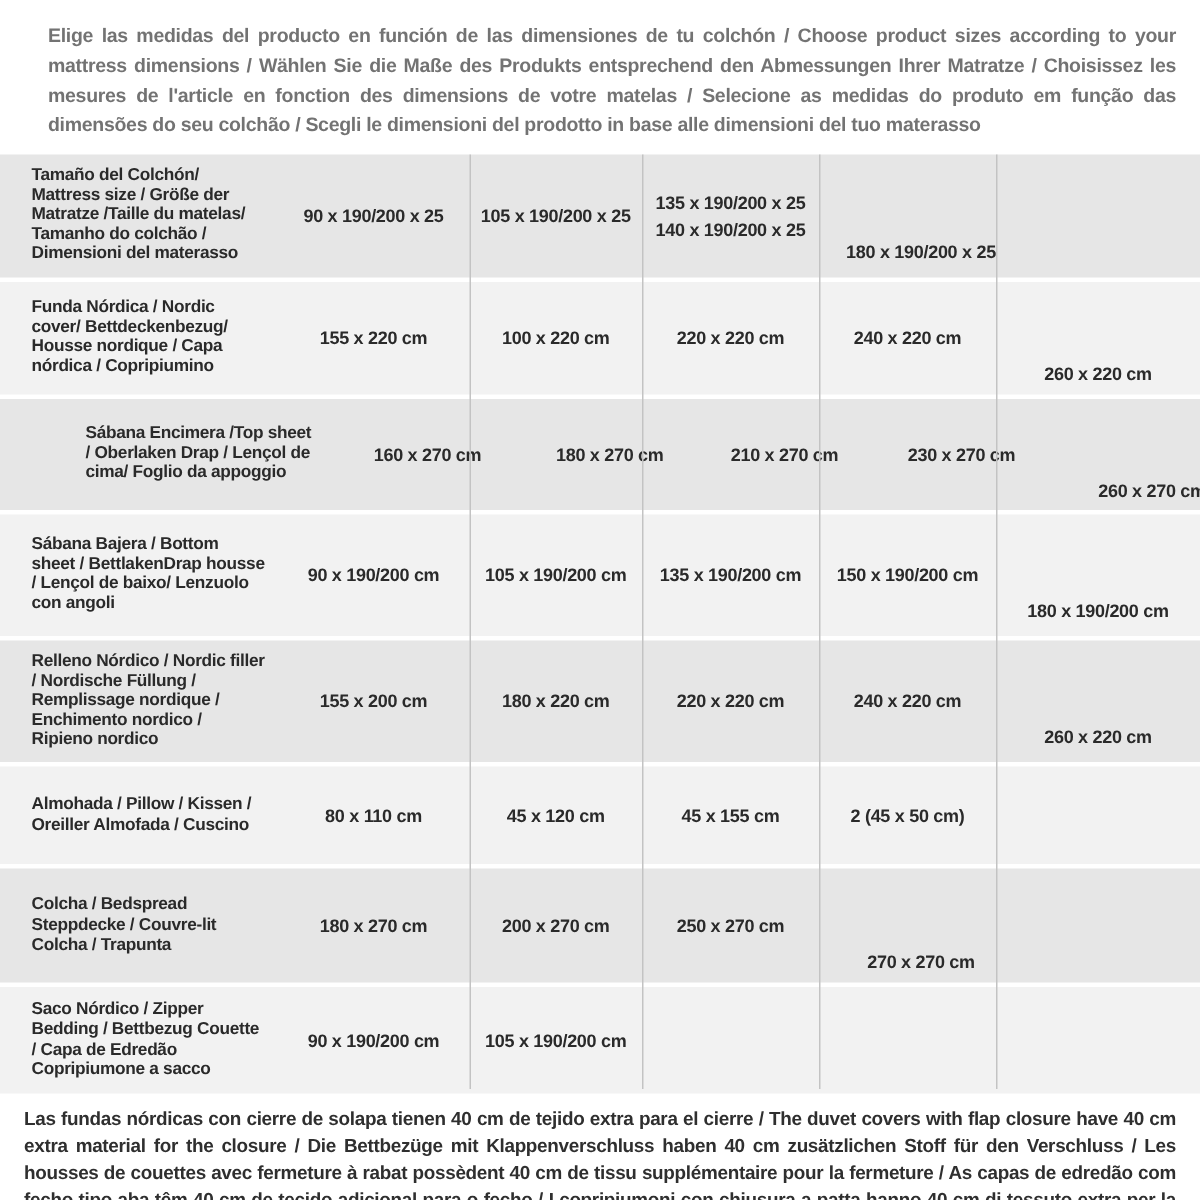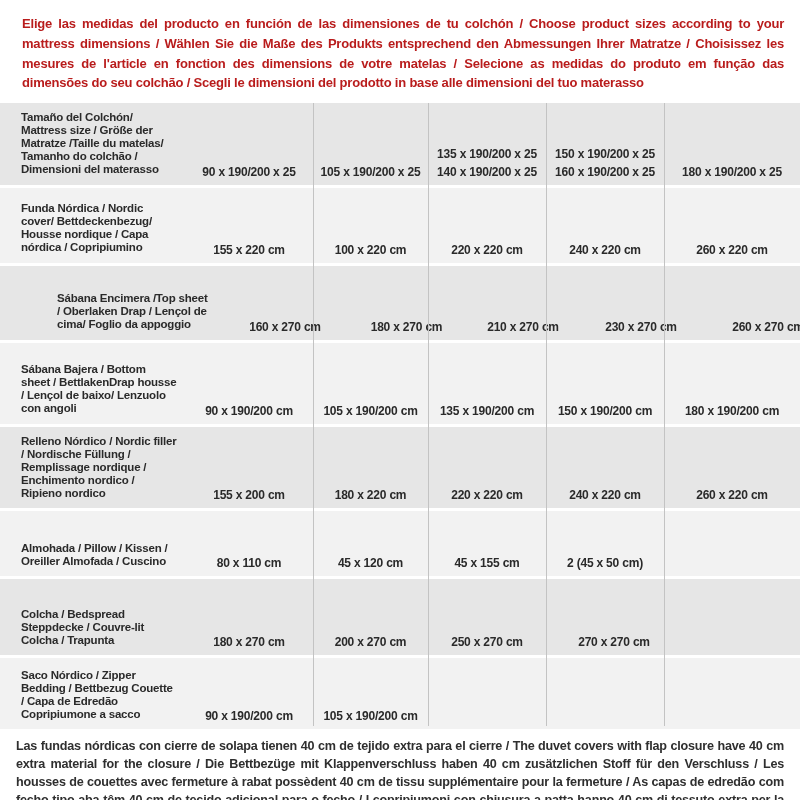--- a/index.html
+++ b/index.html
@@ -12,37 +12,37 @@
     font-family: "Liberation Sans", sans-serif;
     color: #2a2a2a;
   }
   .page {
     width: 800px;
     height: 800px;
     position: relative;
   }
   .intro {
     margin: 0;
-    padding: 14px 16px 10px 22px;
+    padding: 14px 16px 10px 32px;
     font-size: 13px;
     font-weight: bold;
     line-height: 1.52;
     text-align: justify;
     letter-spacing: -0.2px;
-    color: #b91c1c;
+    color: #737373;
   }
   .size-table {
     position: relative;
     width: 800px;
   }
   .trow {
     display: flex;
     width: 800px;
     margin-bottom: 3px;
-    align-items: flex-end;
+    align-items: center;
   }
   .trow:nth-child(odd)  { background: #e6e6e6; }
   .trow:nth-child(even) { background: #f2f2f2; }
   .cell-label {
     box-sizing: border-box;
     width: 185px;
     padding: 8px 8px 8px 21px;
     display: flex;
     align-items: center;
     font-size: 11.5px;
@@ -106,22 +106,20 @@
   <p class="intro">Elige las medidas del producto en función de las dimensiones de tu colchón / Choose product sizes according to your mattress dimensions / Wählen Sie die Maße des Produkts entsprechend den Abmessungen Ihrer Matratze / Choisissez les mesures de l'article en fonction des dimensions de votre matelas / Selecione as medidas do produto em função das dimensões do seu colchão / Scegli le dimensioni del prodotto in base alle dimensioni del tuo materasso</p>
 
   <div class="size-table">
 
     <div class="trow r1">
       <div class="cell-label">Tamaño del Colchón/ Mattress size / Größe der Matratze /Taille du matelas/ Tamanho do colchão / Dimensioni del materasso</div>
       <div class="cell-val c1">90 x 190/200 x 25</div>
       <div class="cell-val c2">105 x 190/200 x 25</div>
       <div class="cell-val c3">135 x 190/200 x 25
 140 x 190/200 x 25</div>
-      <div class="cell-val c4">150 x 190/200 x 25
-160 x 190/200 x 25</div>
       <div class="cell-val c5">180 x 190/200 x 25</div>
     </div>
 
     <div class="trow r2">
       <div class="cell-label">Funda Nórdica /  Nordic cover/ Bettdeckenbezug/ Housse nordique  / Capa nórdica / Copripiumino</div>
       <div class="cell-val c1">155 x 220 cm</div>
       <div class="cell-val c2">100 x 220 cm</div>
       <div class="cell-val c3">220 x 220 cm</div>
       <div class="cell-val c4">240 x 220 cm</div>
       <div class="cell-val c5">260 x 220 cm</div>

